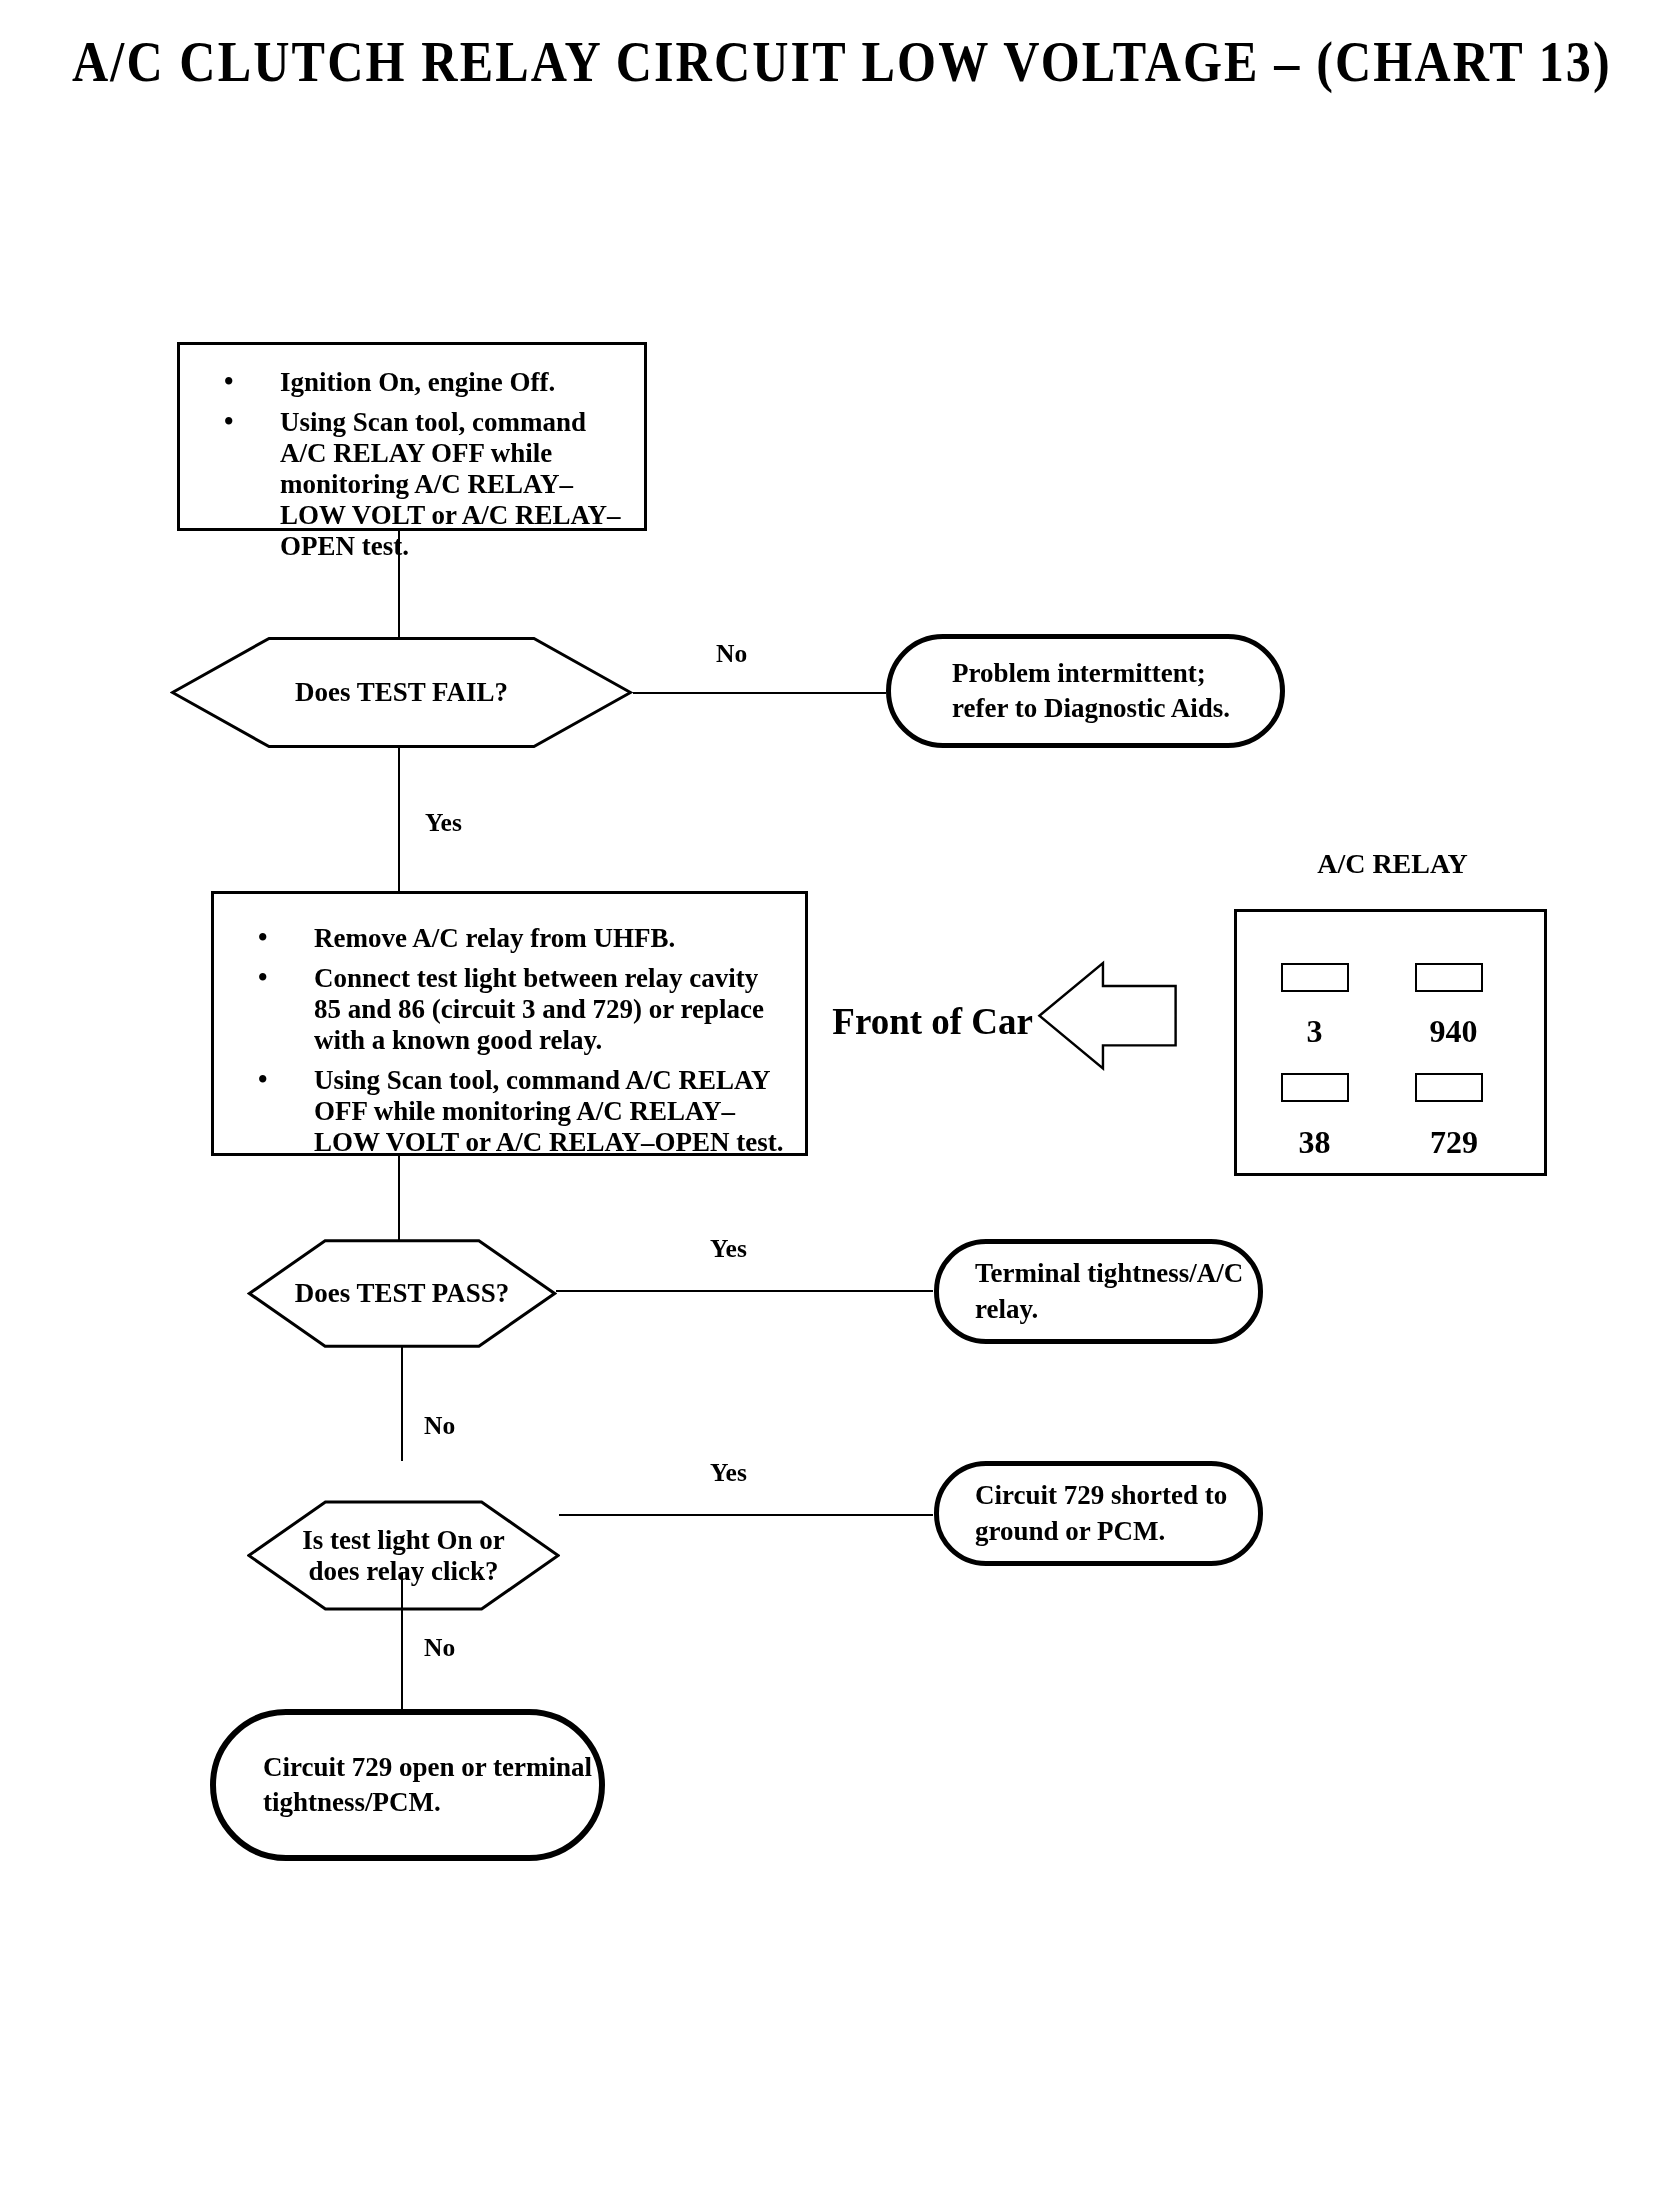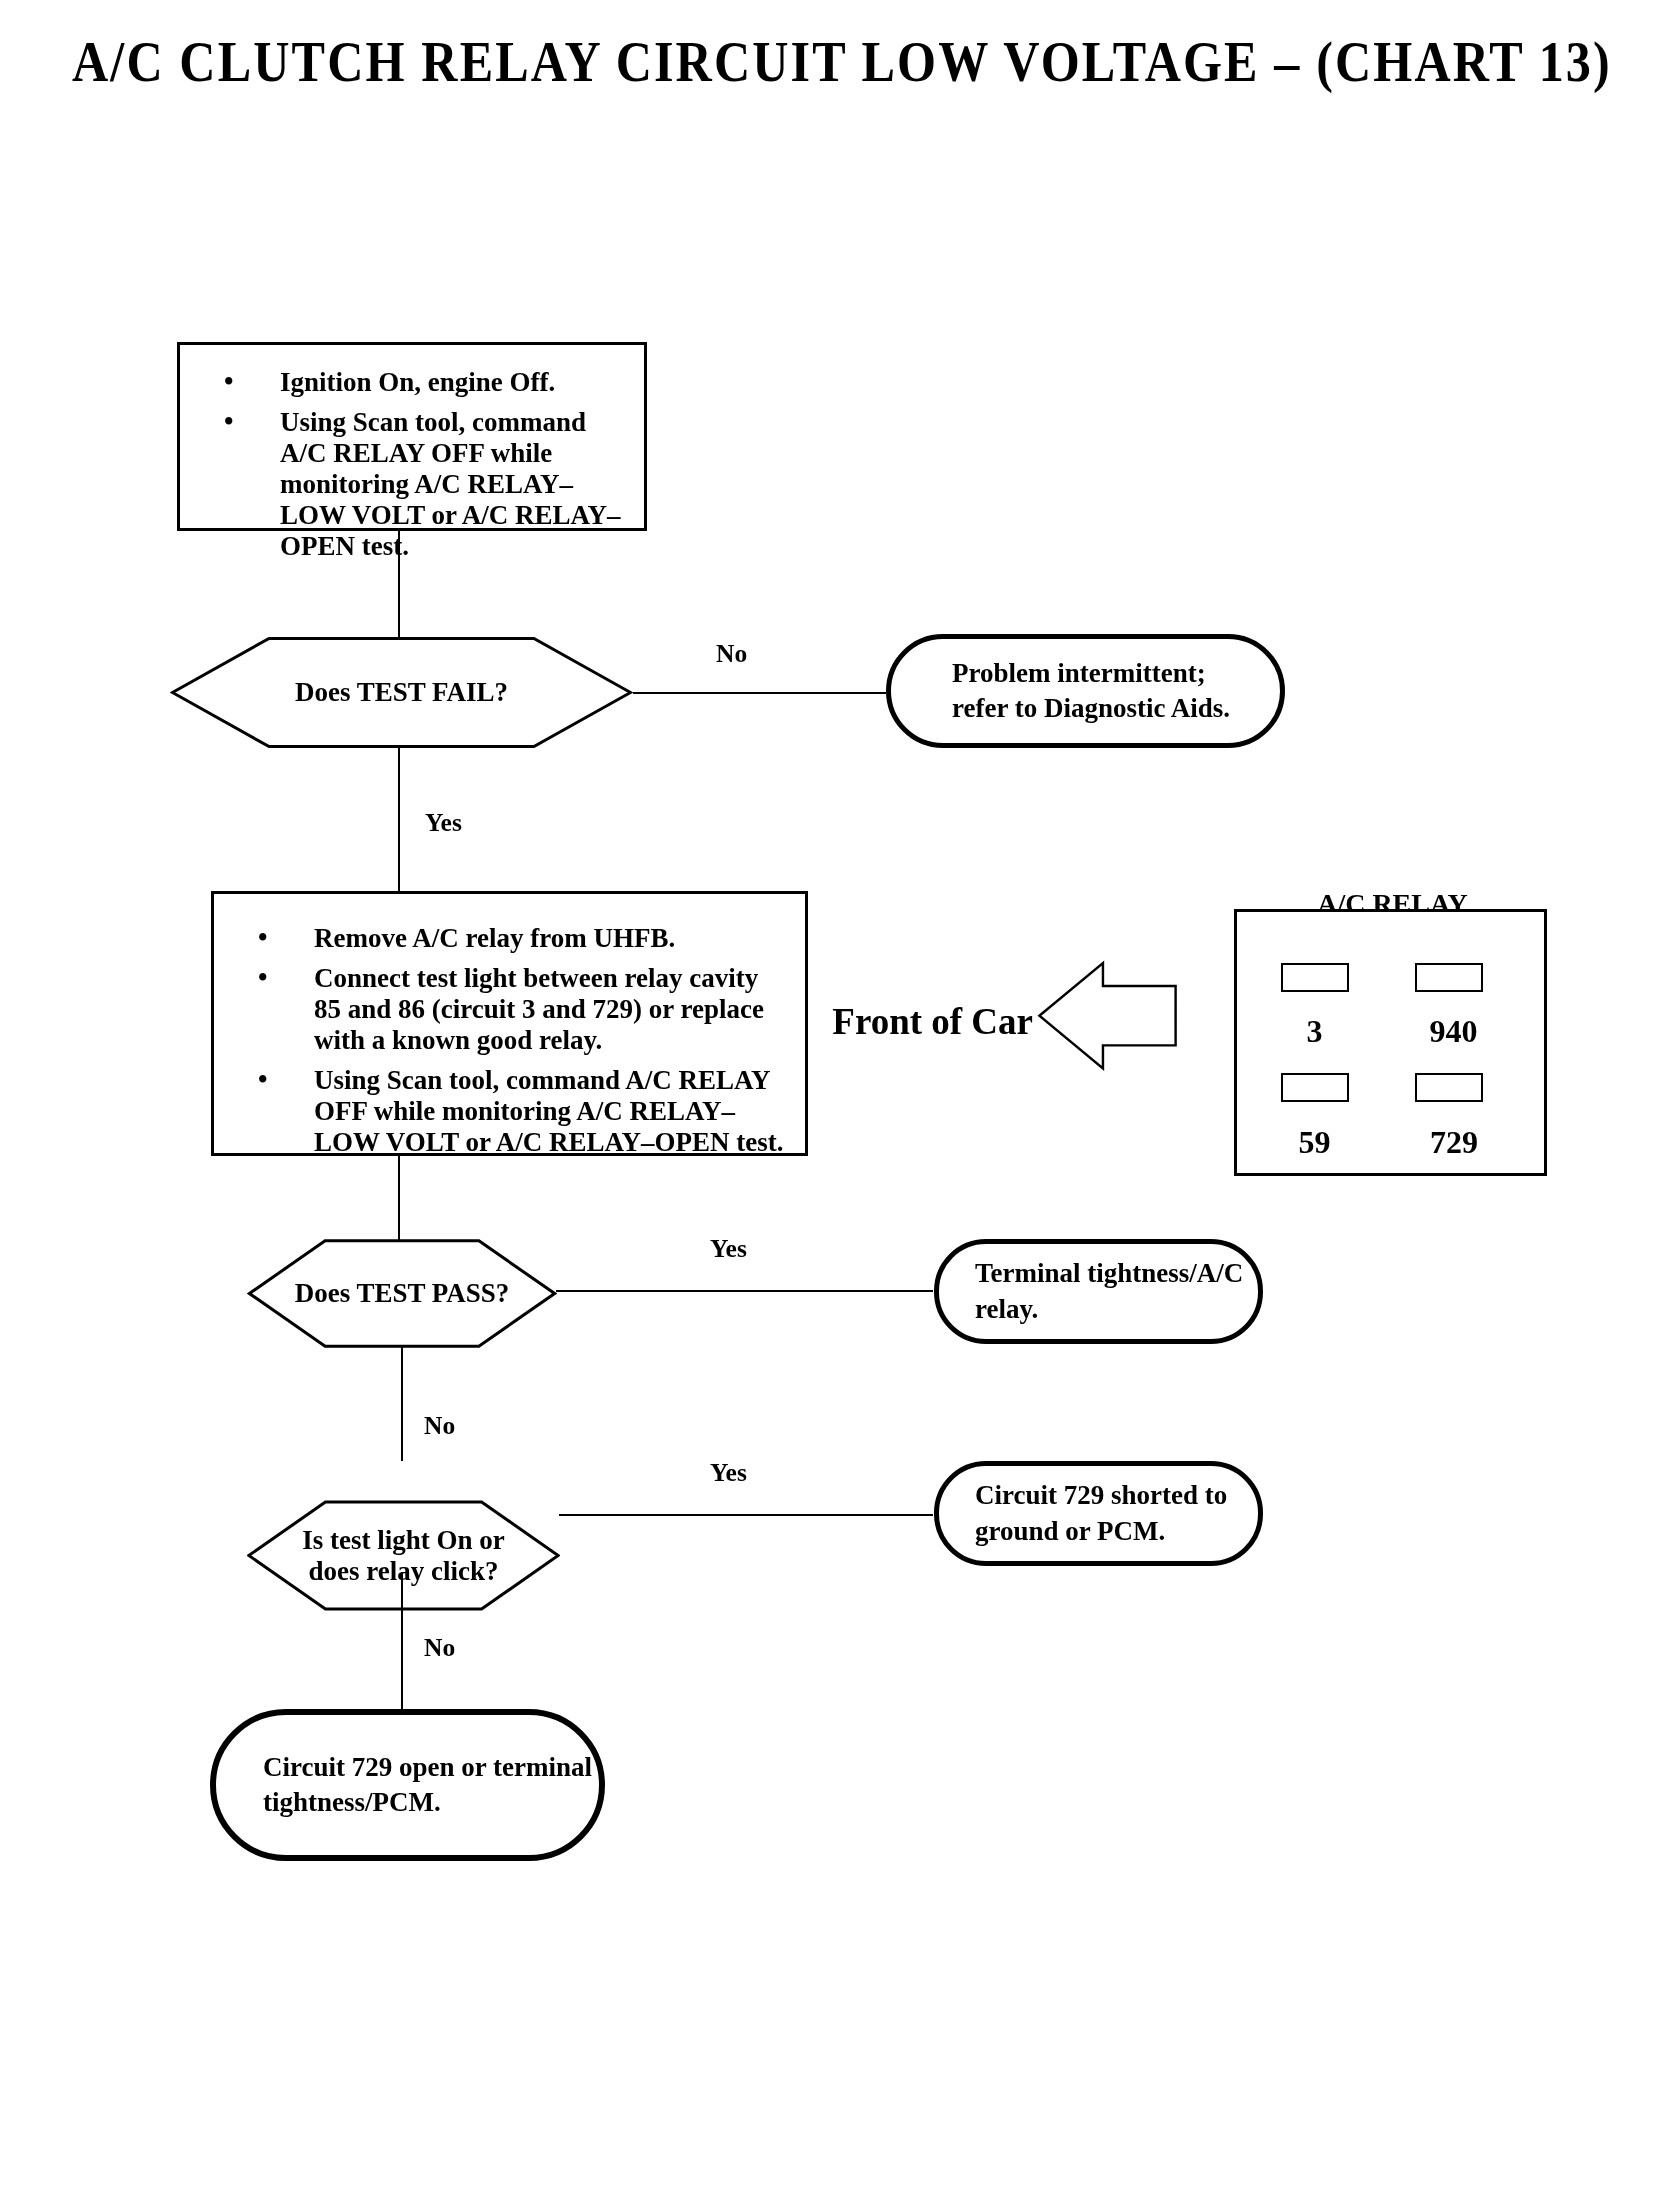--- a/index.html
+++ b/index.html
@@ -60,29 +60,29 @@
   <div class="abs edge-label" style="left:425px;top:808px;">Yes</div>
 
   <div class="abs process" style="left:211px;top:891px;width:597px;height:265px;padding:29px 14.6px 0 0;">
     <ul>
       <li>Remove A/C relay from UHFB.</li>
       <li>Connect test light between relay cavity 85 and 86 (circuit 3 and 729) or replace with a known good relay.</li>
       <li>Using Scan tool, command A/C RELAY OFF while monitoring A/C RELAY–LOW VOLT or A/C RELAY–OPEN test.</li>
     </ul>
   </div>
 
-  <div class="abs relay-title" style="left:1280px;top:848px;width:225px;margin-top:40px;">A/C RELAY</div>
+  <div class="abs relay-title" style="left:1280px;top:848px;width:225px;">A/C RELAY</div>
   <div class="abs relay-box" style="left:1234px;top:909px;width:313px;height:267px;">
     <div class="slot" style="left:44px;top:51px;width:68px;height:29px;"></div>
     <div class="slot" style="left:178px;top:51px;width:68px;height:29px;"></div>
     <div class="slot" style="left:44px;top:161px;width:68px;height:29px;"></div>
     <div class="slot" style="left:178px;top:161px;width:68px;height:29px;"></div>
     <div class="pin" style="left:47px;top:101px;width:61px;">3</div>
     <div class="pin" style="left:180px;top:101px;width:73px;">940</div>
-    <div class="pin" style="left:41px;top:212px;width:73px;">59</div>
+    <div class="pin" style="left:41px;top:212px;width:73px;">38</div>
     <div class="pin" style="left:176px;top:212px;width:82px;">729</div>
   </div>
 
   <div class="abs foc" style="left:778px;top:1000px;width:255px;">Front of Car</div>
   <div class="abs" style="left:1036px;top:960px;">
     <svg width="143" height="112" viewBox="0 0 235 185">
       <polygon points="5,92 110,5 110,43 230,43 230,141 110,141 110,179" fill="#ffffff" stroke="#000000" stroke-width="4"></polygon>
     </svg>
   </div>
 

